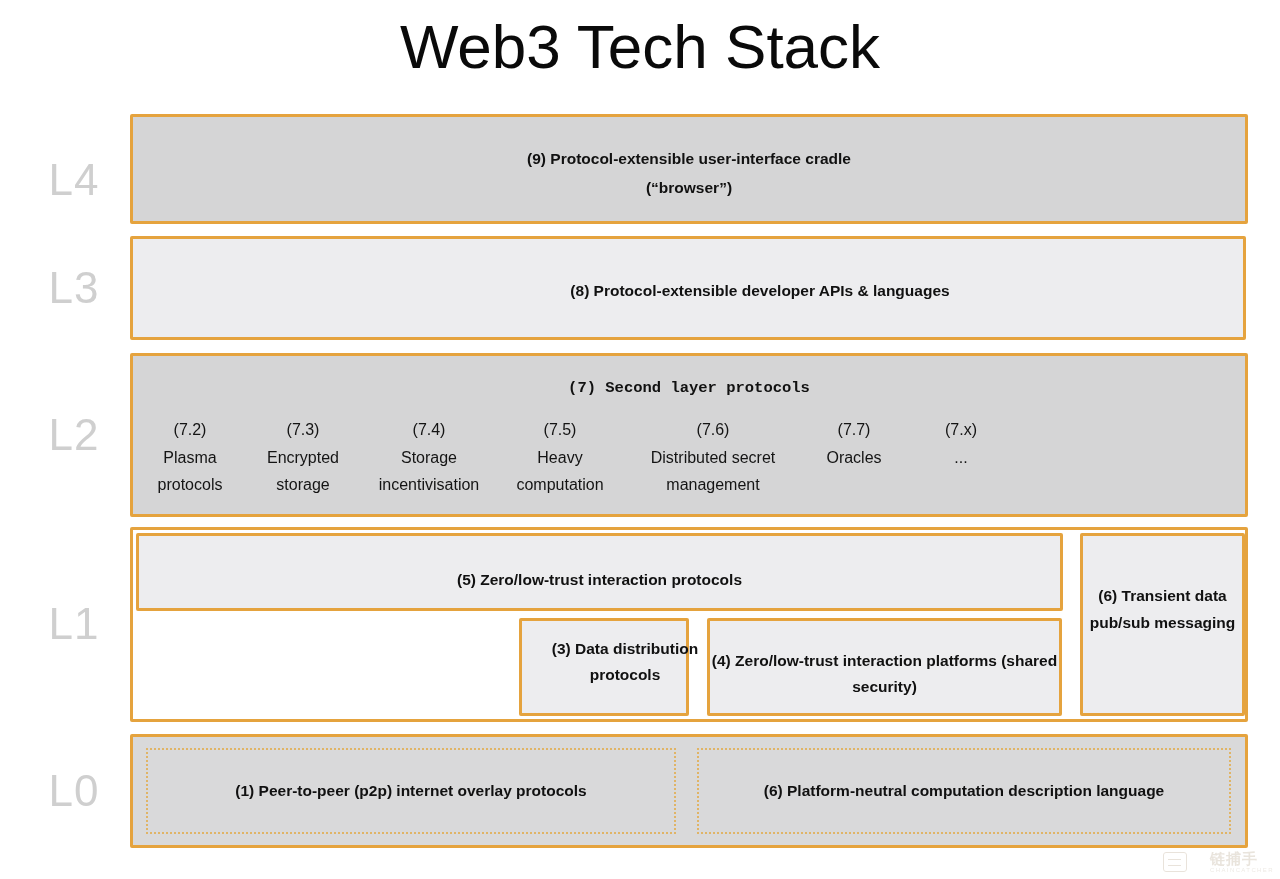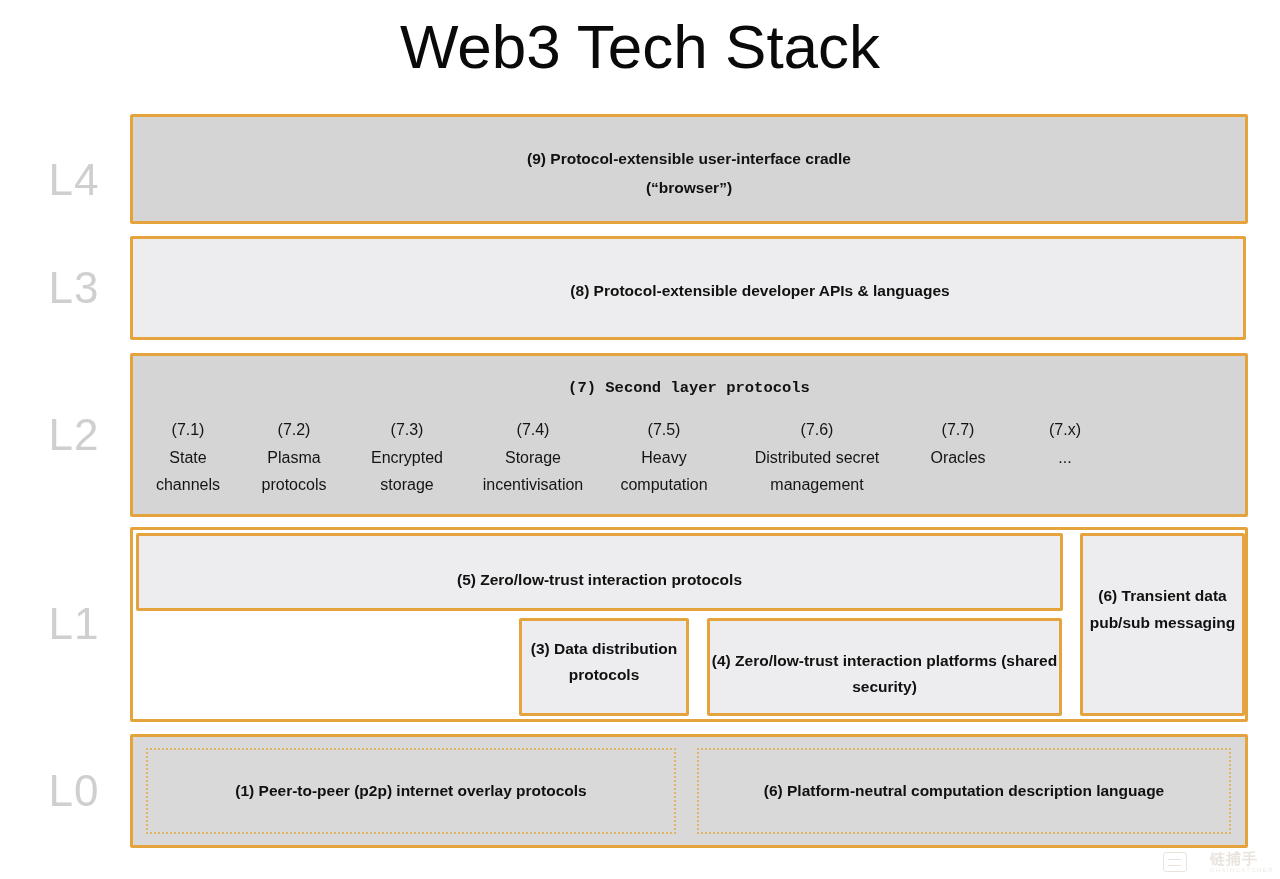--- a/index.html
+++ b/index.html
@@ -101,21 +101,21 @@
   }
   .l2-num { display: block; }
   .l2-name { display: block; white-space: pre-line; }
 
   
   #l1-outer { left: 130px; top: 527px; width: 1118px; height: 195px;
               border: 3px solid #e5a33e; border-left-width: 3px; }
   #box5     { left: 136px; top: 533px; width: 927px;  height: 78px; }
   #box5-text{ left: 136px; top: 566px; width: 927px; }
   #box3     { left: 519px; top: 618px; width: 170px;  height: 98px; }
-  #box3-text{ left: 519px; top: 636px; width: 170px; line-height: 1.70; }
+  #box3-text{ left: 540px; top: 636px; width: 170px; line-height: 1.70; }
   #box4     { left: 707px; top: 618px; width: 355px;  height: 98px; }
   #box4-text{ left: 707px; top: 648px; width: 355px; line-height: 1.70; }
   #box6     { left: 1080px; top: 533px; width: 165px; height: 183px; }
   #box6-text{ left: 1080px; top: 582px; width: 165px; line-height: 1.75; }
 
   
   #l0-outer { left: 130px; top: 734px; width: 1118px; height: 114px; }
   .l0-inner {
     position: absolute;
     box-sizing: border-box;
@@ -185,25 +185,20 @@
     <span>(9) Protocol-extensible user-interface cradle</span><br>
     <span>(“browser”)</span>
   </div>
 
   <div class="box fill-light" id="l3-box"></div>
   <div class="boxtext" id="l3-text">(8) Protocol-extensible developer APIs &amp; languages</div>
 
   <div class="box fill-dark" id="l2-box"></div>
   <div class="boxtext" id="l2-head">(7) Second layer protocols</div>
   <div id="l2-items">
-    <div class="l2-item" style="width:104px">
-      <span class="l2-num">(7.1)</span>
-      <span class="l2-name">State
-channels</span>
-    </div>
     <div class="l2-item" style="width:108px">
       <span class="l2-num">(7.2)</span>
       <span class="l2-name">Plasma
 protocols</span>
     </div>
     <div class="l2-item" style="width:118px">
       <span class="l2-num">(7.3)</span>
       <span class="l2-name">Encrypted
 storage</span>
     </div>

